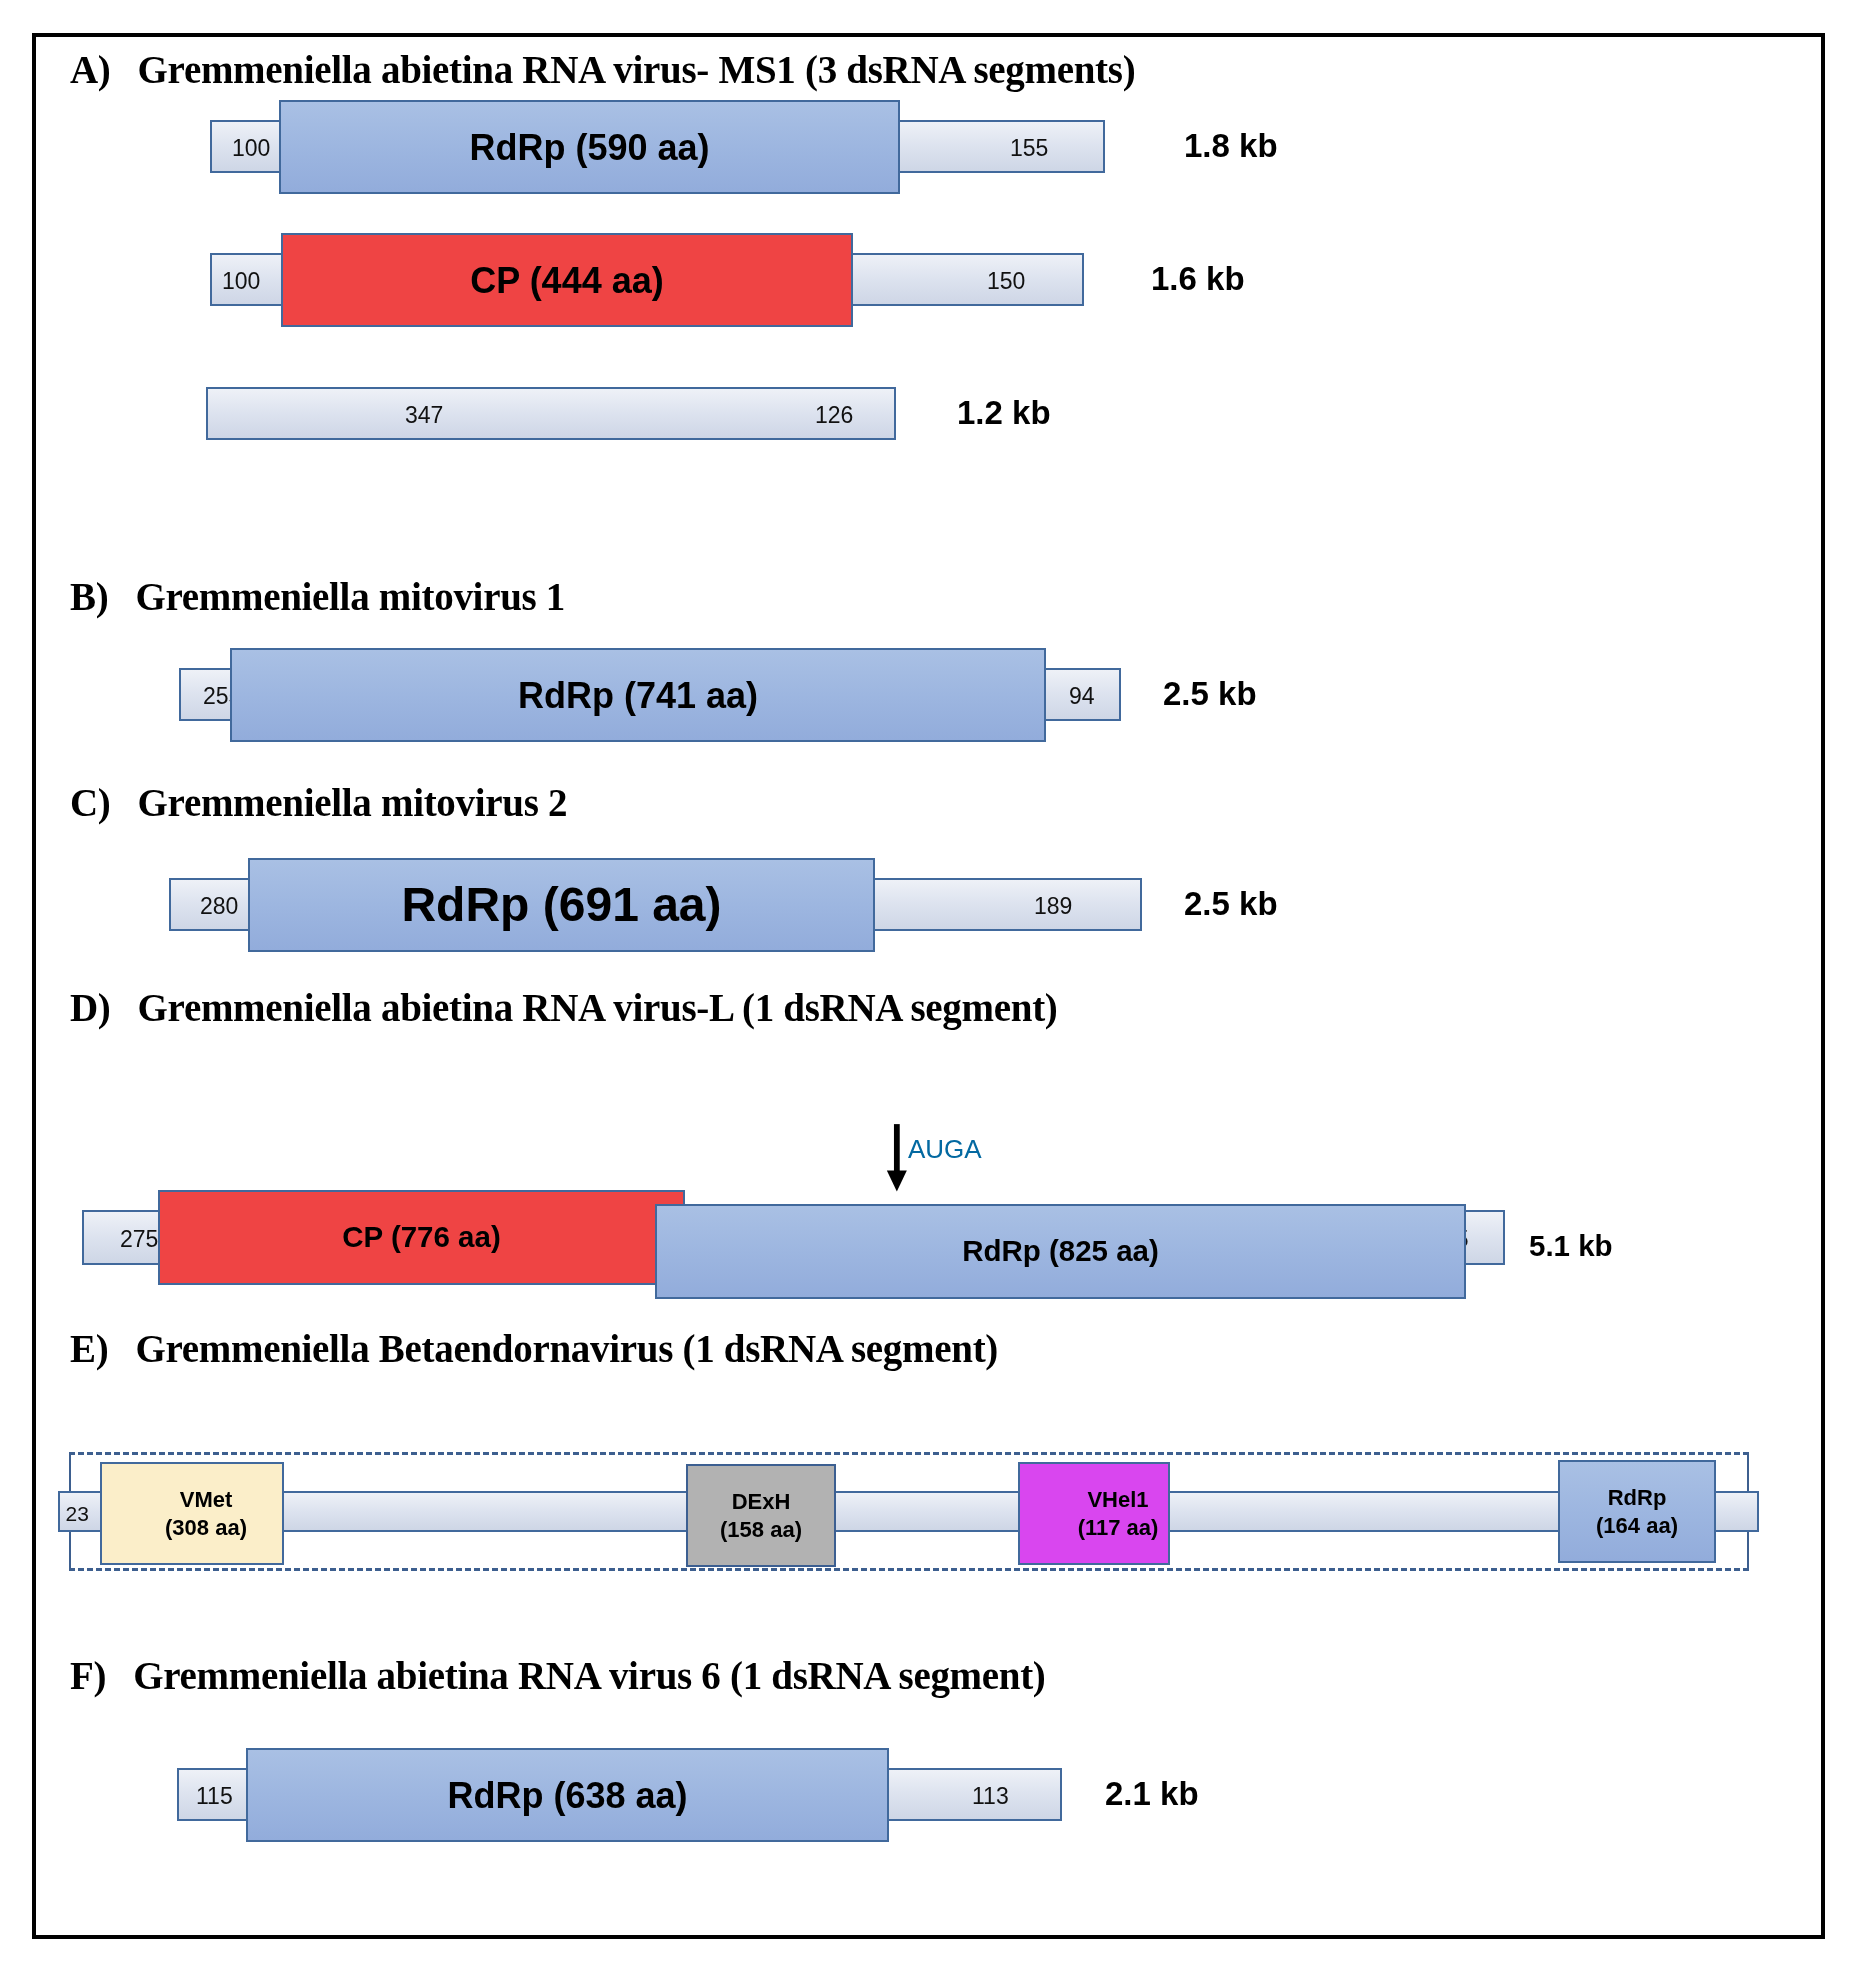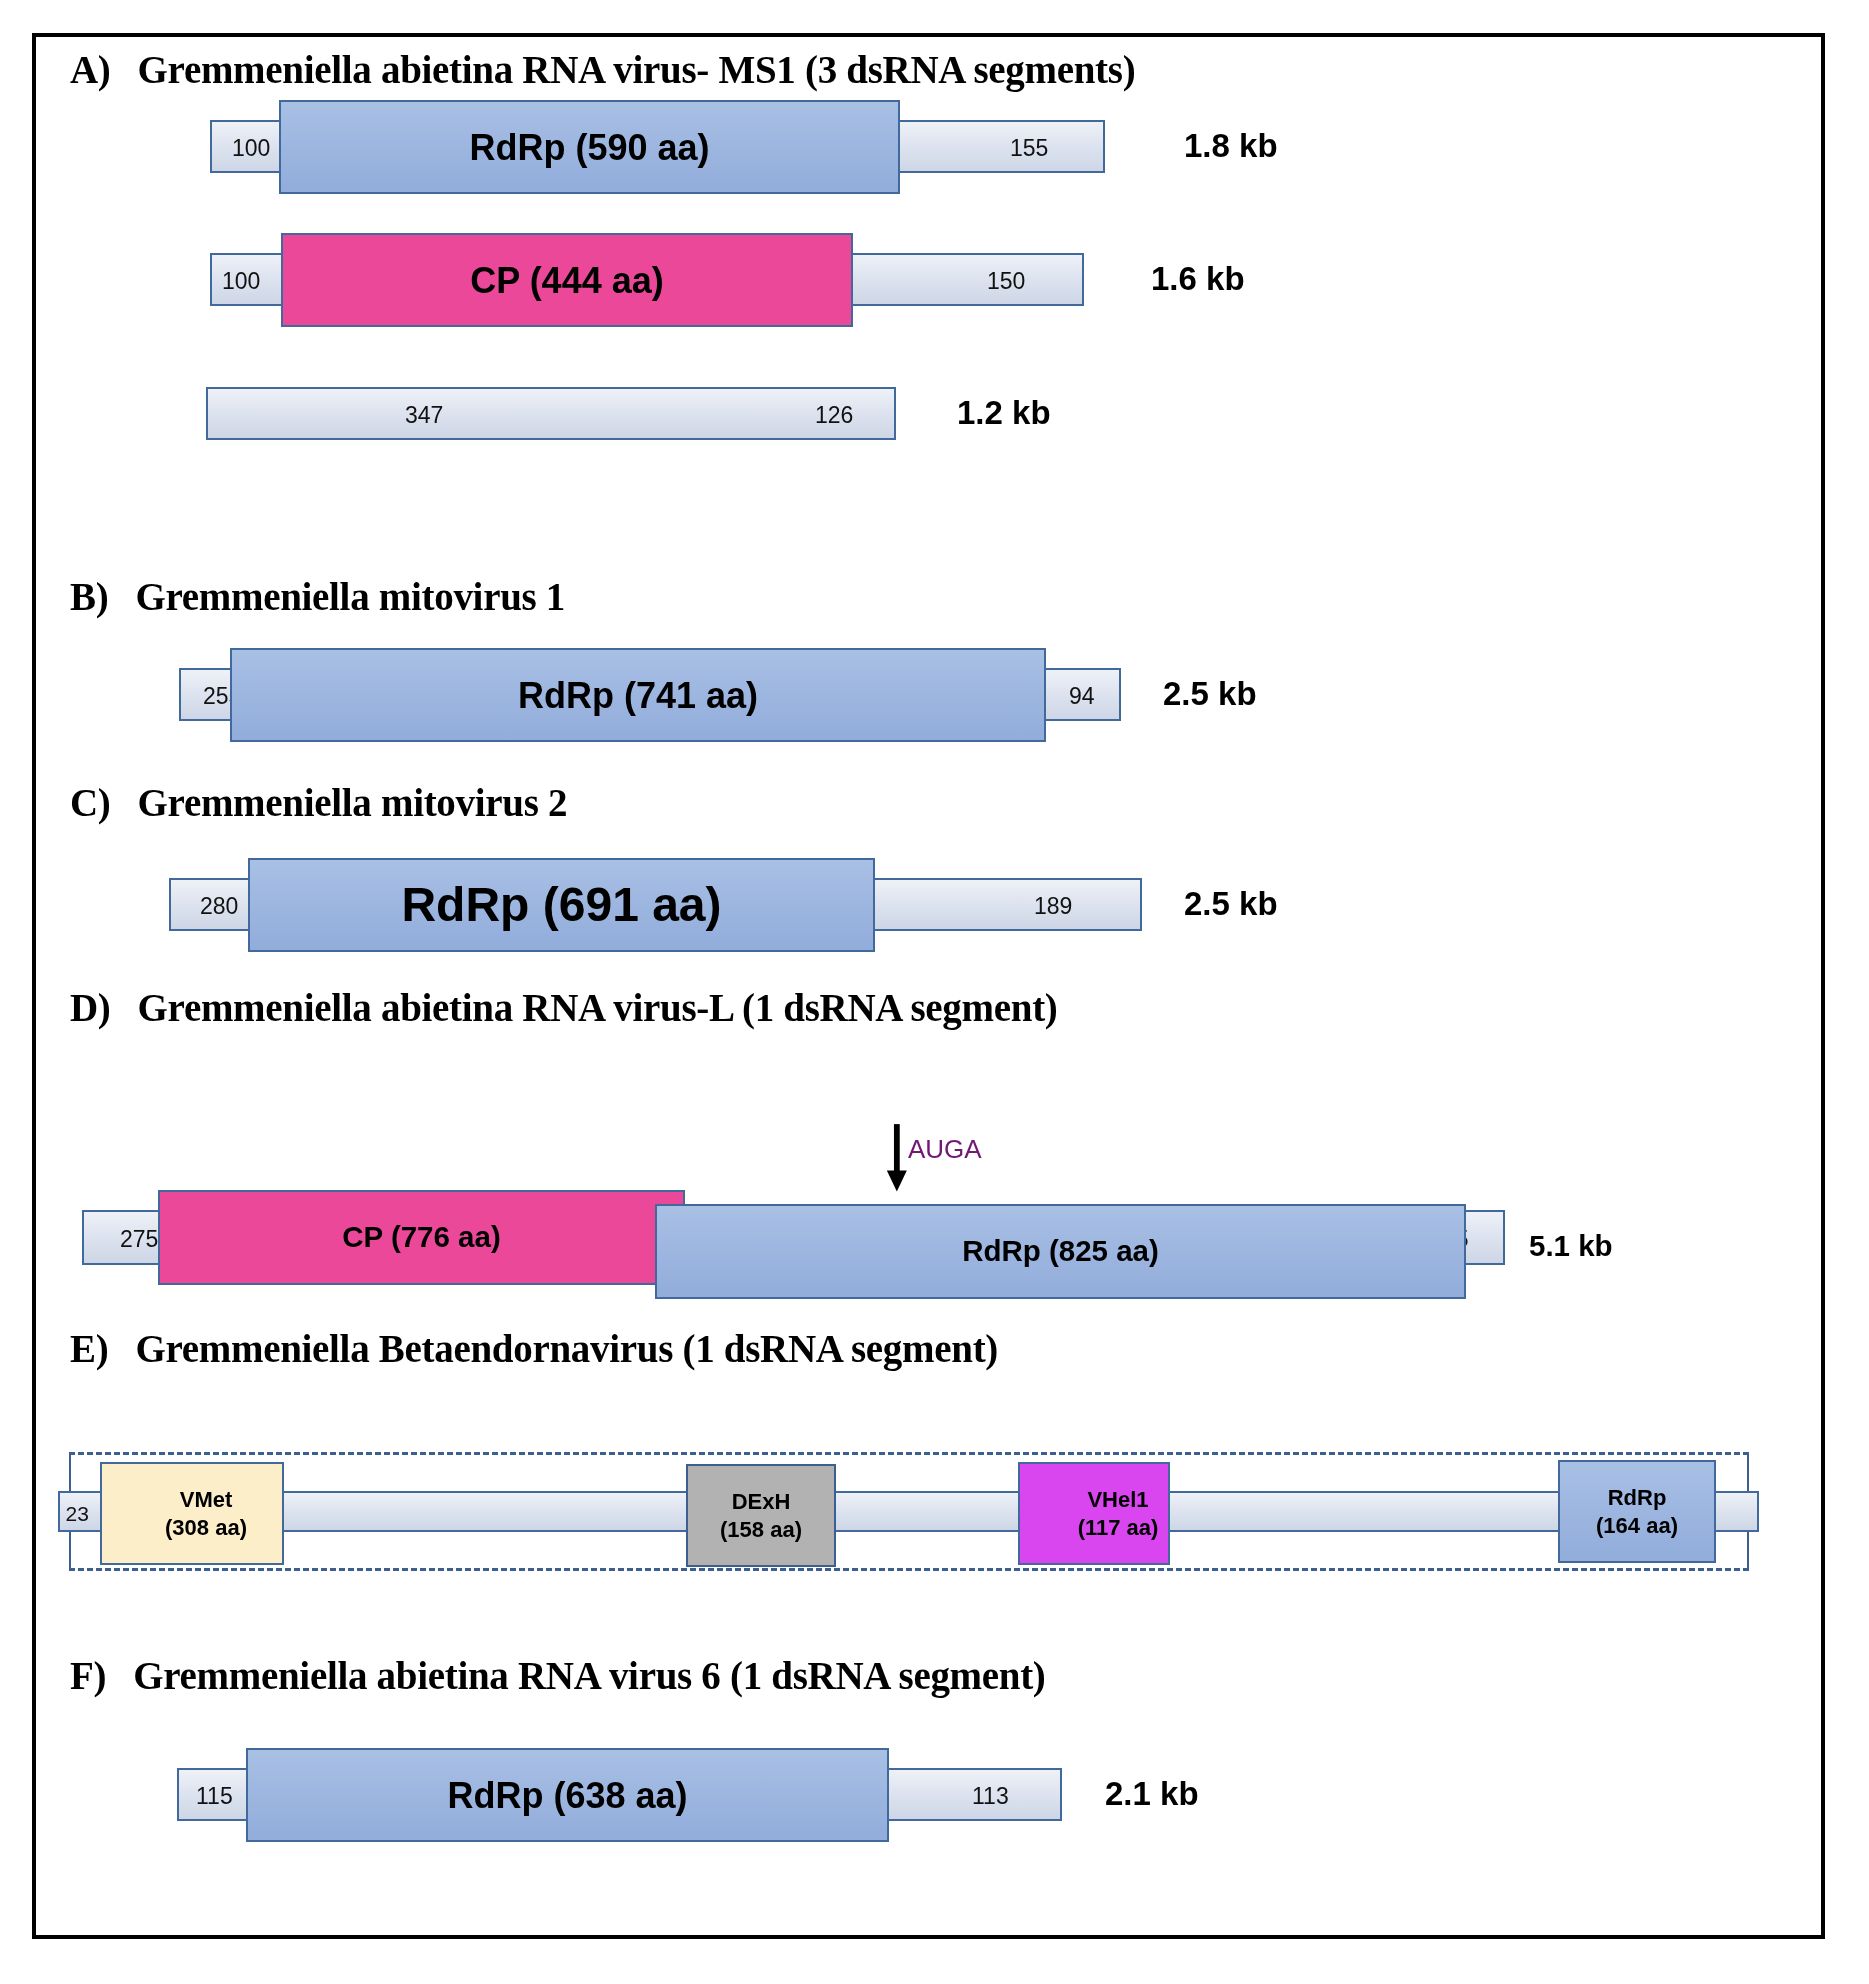--- a/index.html
+++ b/index.html
@@ -61,21 +61,21 @@
     display:flex;
     align-items:center;
     justify-content:center;
     text-align:center;
     font-weight:bold;
     color:#000000;
     line-height:1.25;
     white-space:nowrap;
   }
   .orf-blue   { background:linear-gradient(to bottom,#a9c0e4 0%,#9dB6e0 50%,#92ACDB 100%); }
-  .orf-orange { background:#ec4899; }
+  .orf-orange { background:#ef4444; }
   .orf-grey   { background:#b2b2b2; border-color:#3c5f91; }
   .orf-paleblue{ background:#dbe5f5; }
   .orf-yellow { background:#fbeec9; }
   .orf-green  { background:#d946ef;padding-left:48px; }
 
   
   .kb-label{
     position:absolute;
     font-family:"Liberation Sans", sans-serif;
     font-weight:bold;
@@ -84,21 +84,21 @@
     white-space:nowrap;
   }
 
   
   #auga-marker{ position:absolute; }
   #auga-marker .auga-text{
     position:absolute;
     left:24px; top:11.6px;
     font-family:"Liberation Sans", sans-serif;
     font-size:26px;
-    color:#701a75;
+    color:#0369a1;
     white-space:nowrap;
   }
   .endorna-dashline{
     position:absolute;
     height:0;
     border-top:3.2px dashed #3d5f8f;
   }
   .endorna-tick{
     position:absolute;
     width:0;

